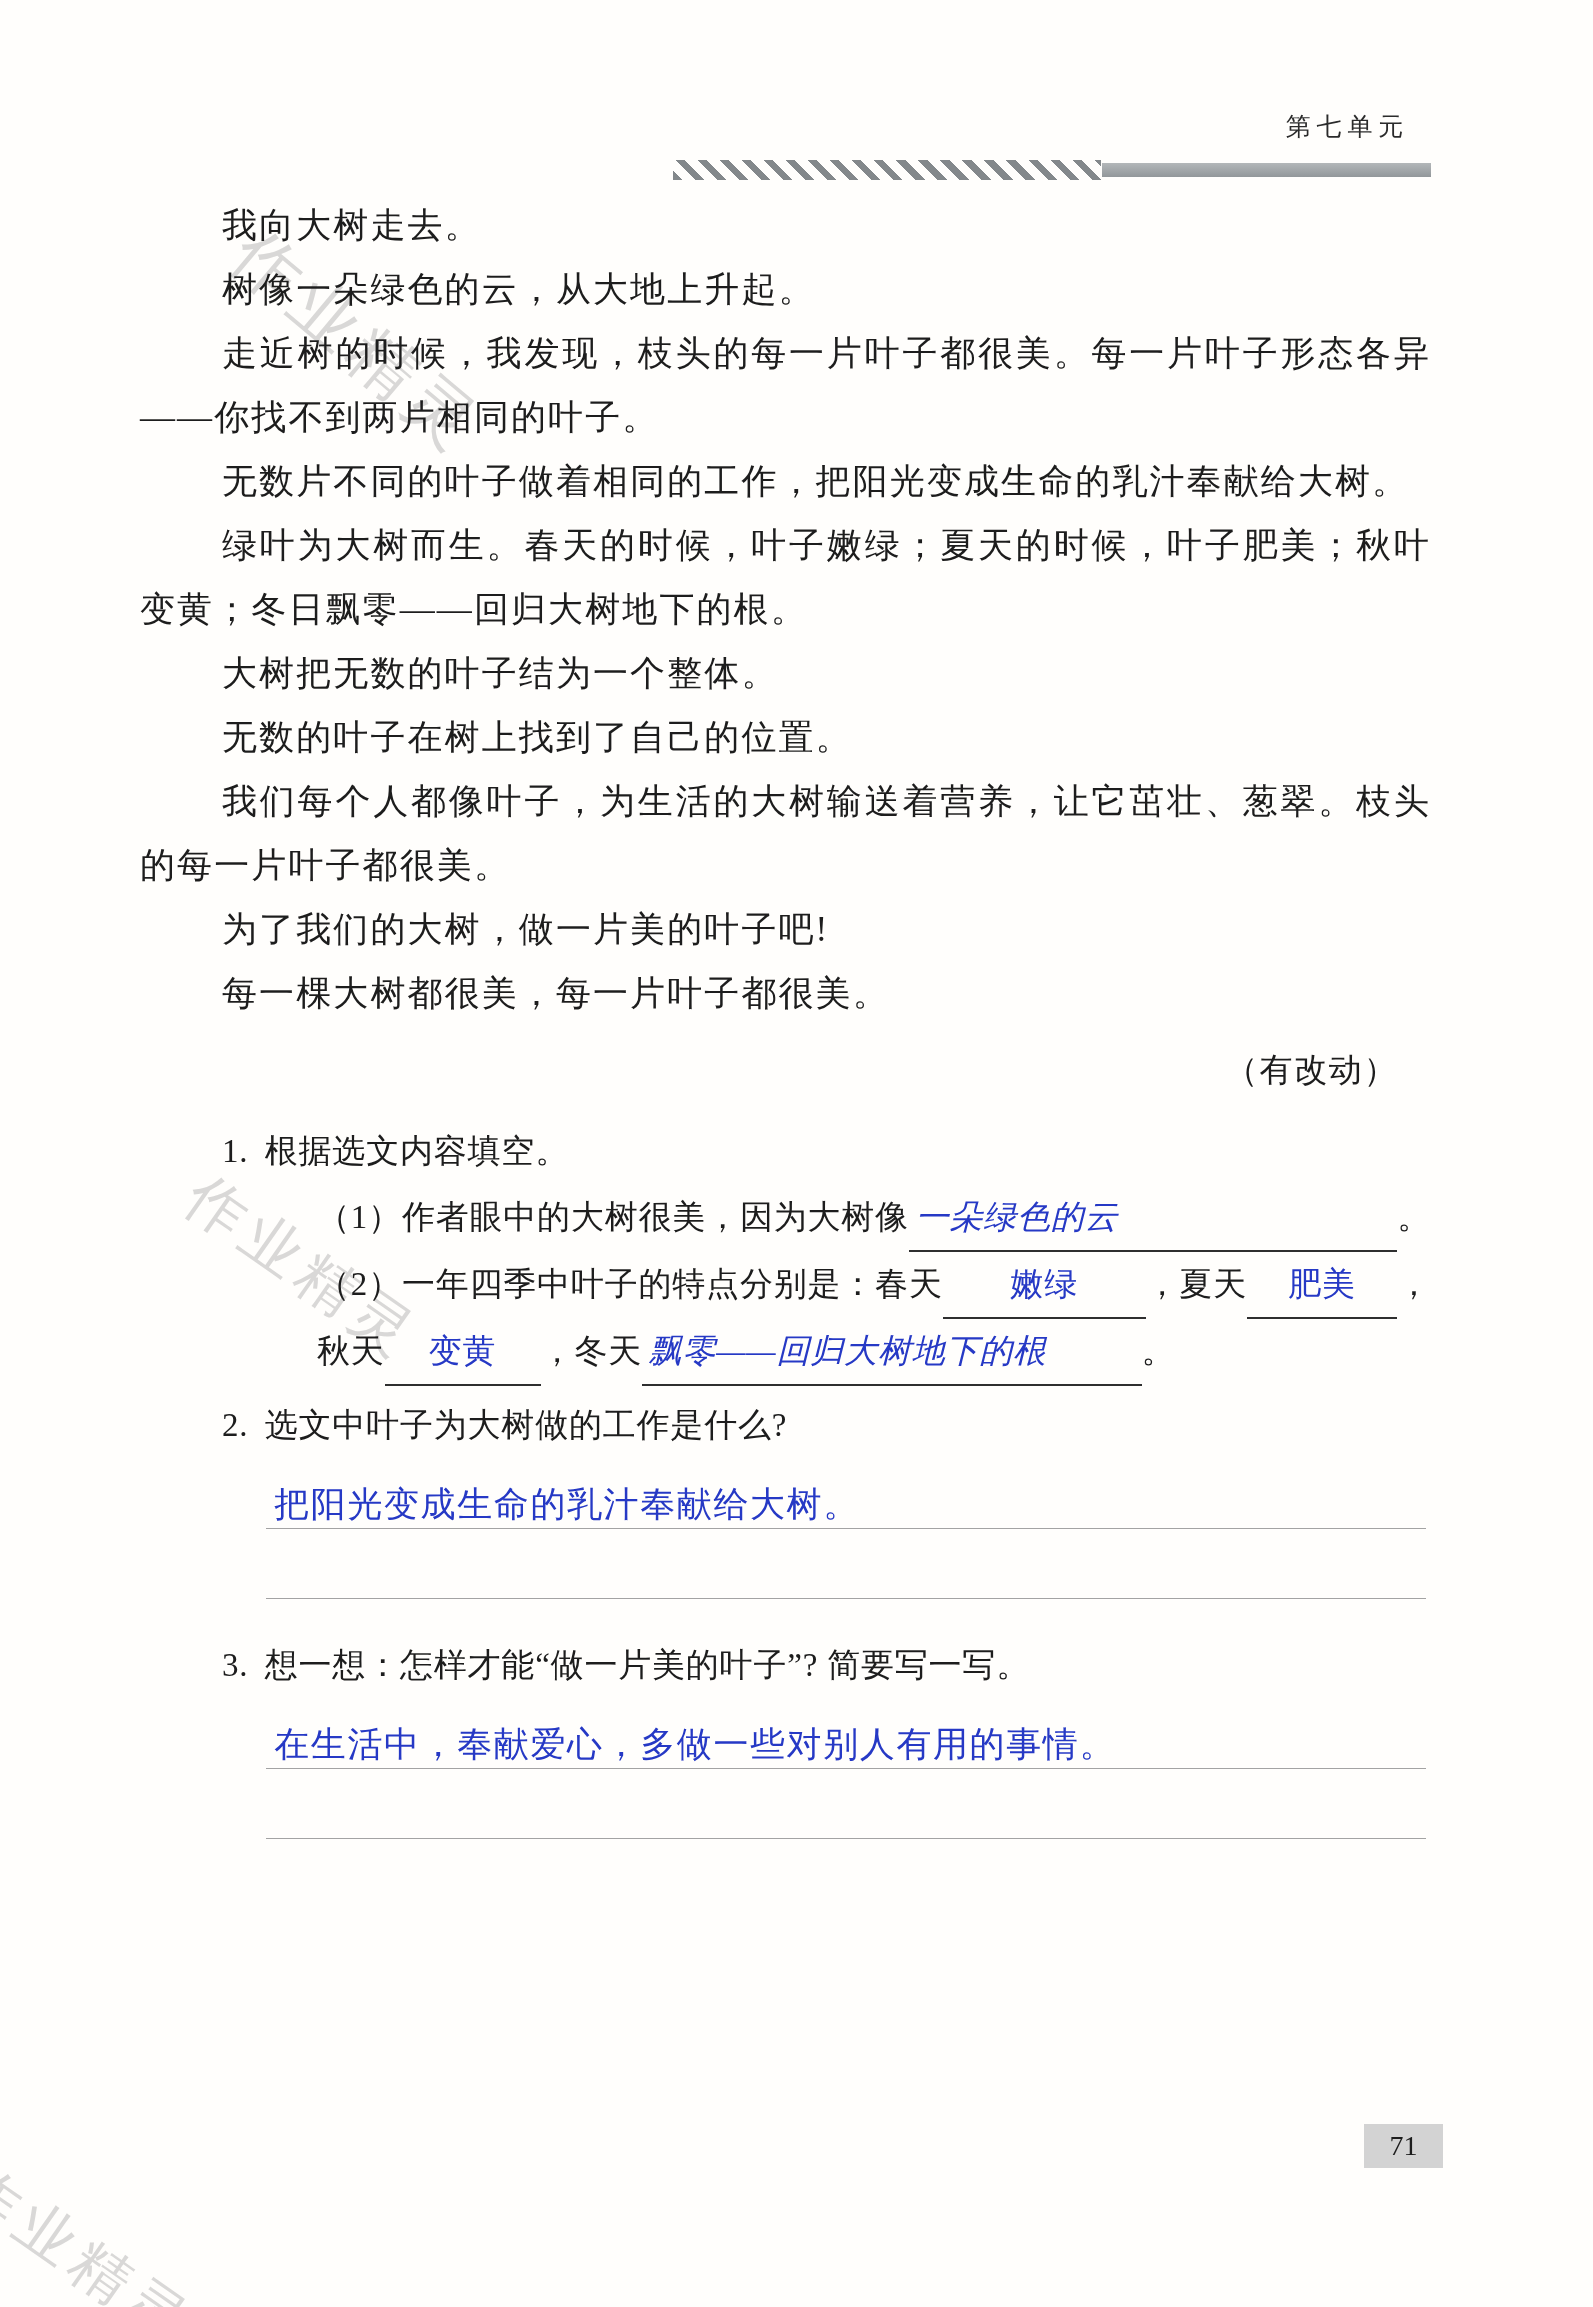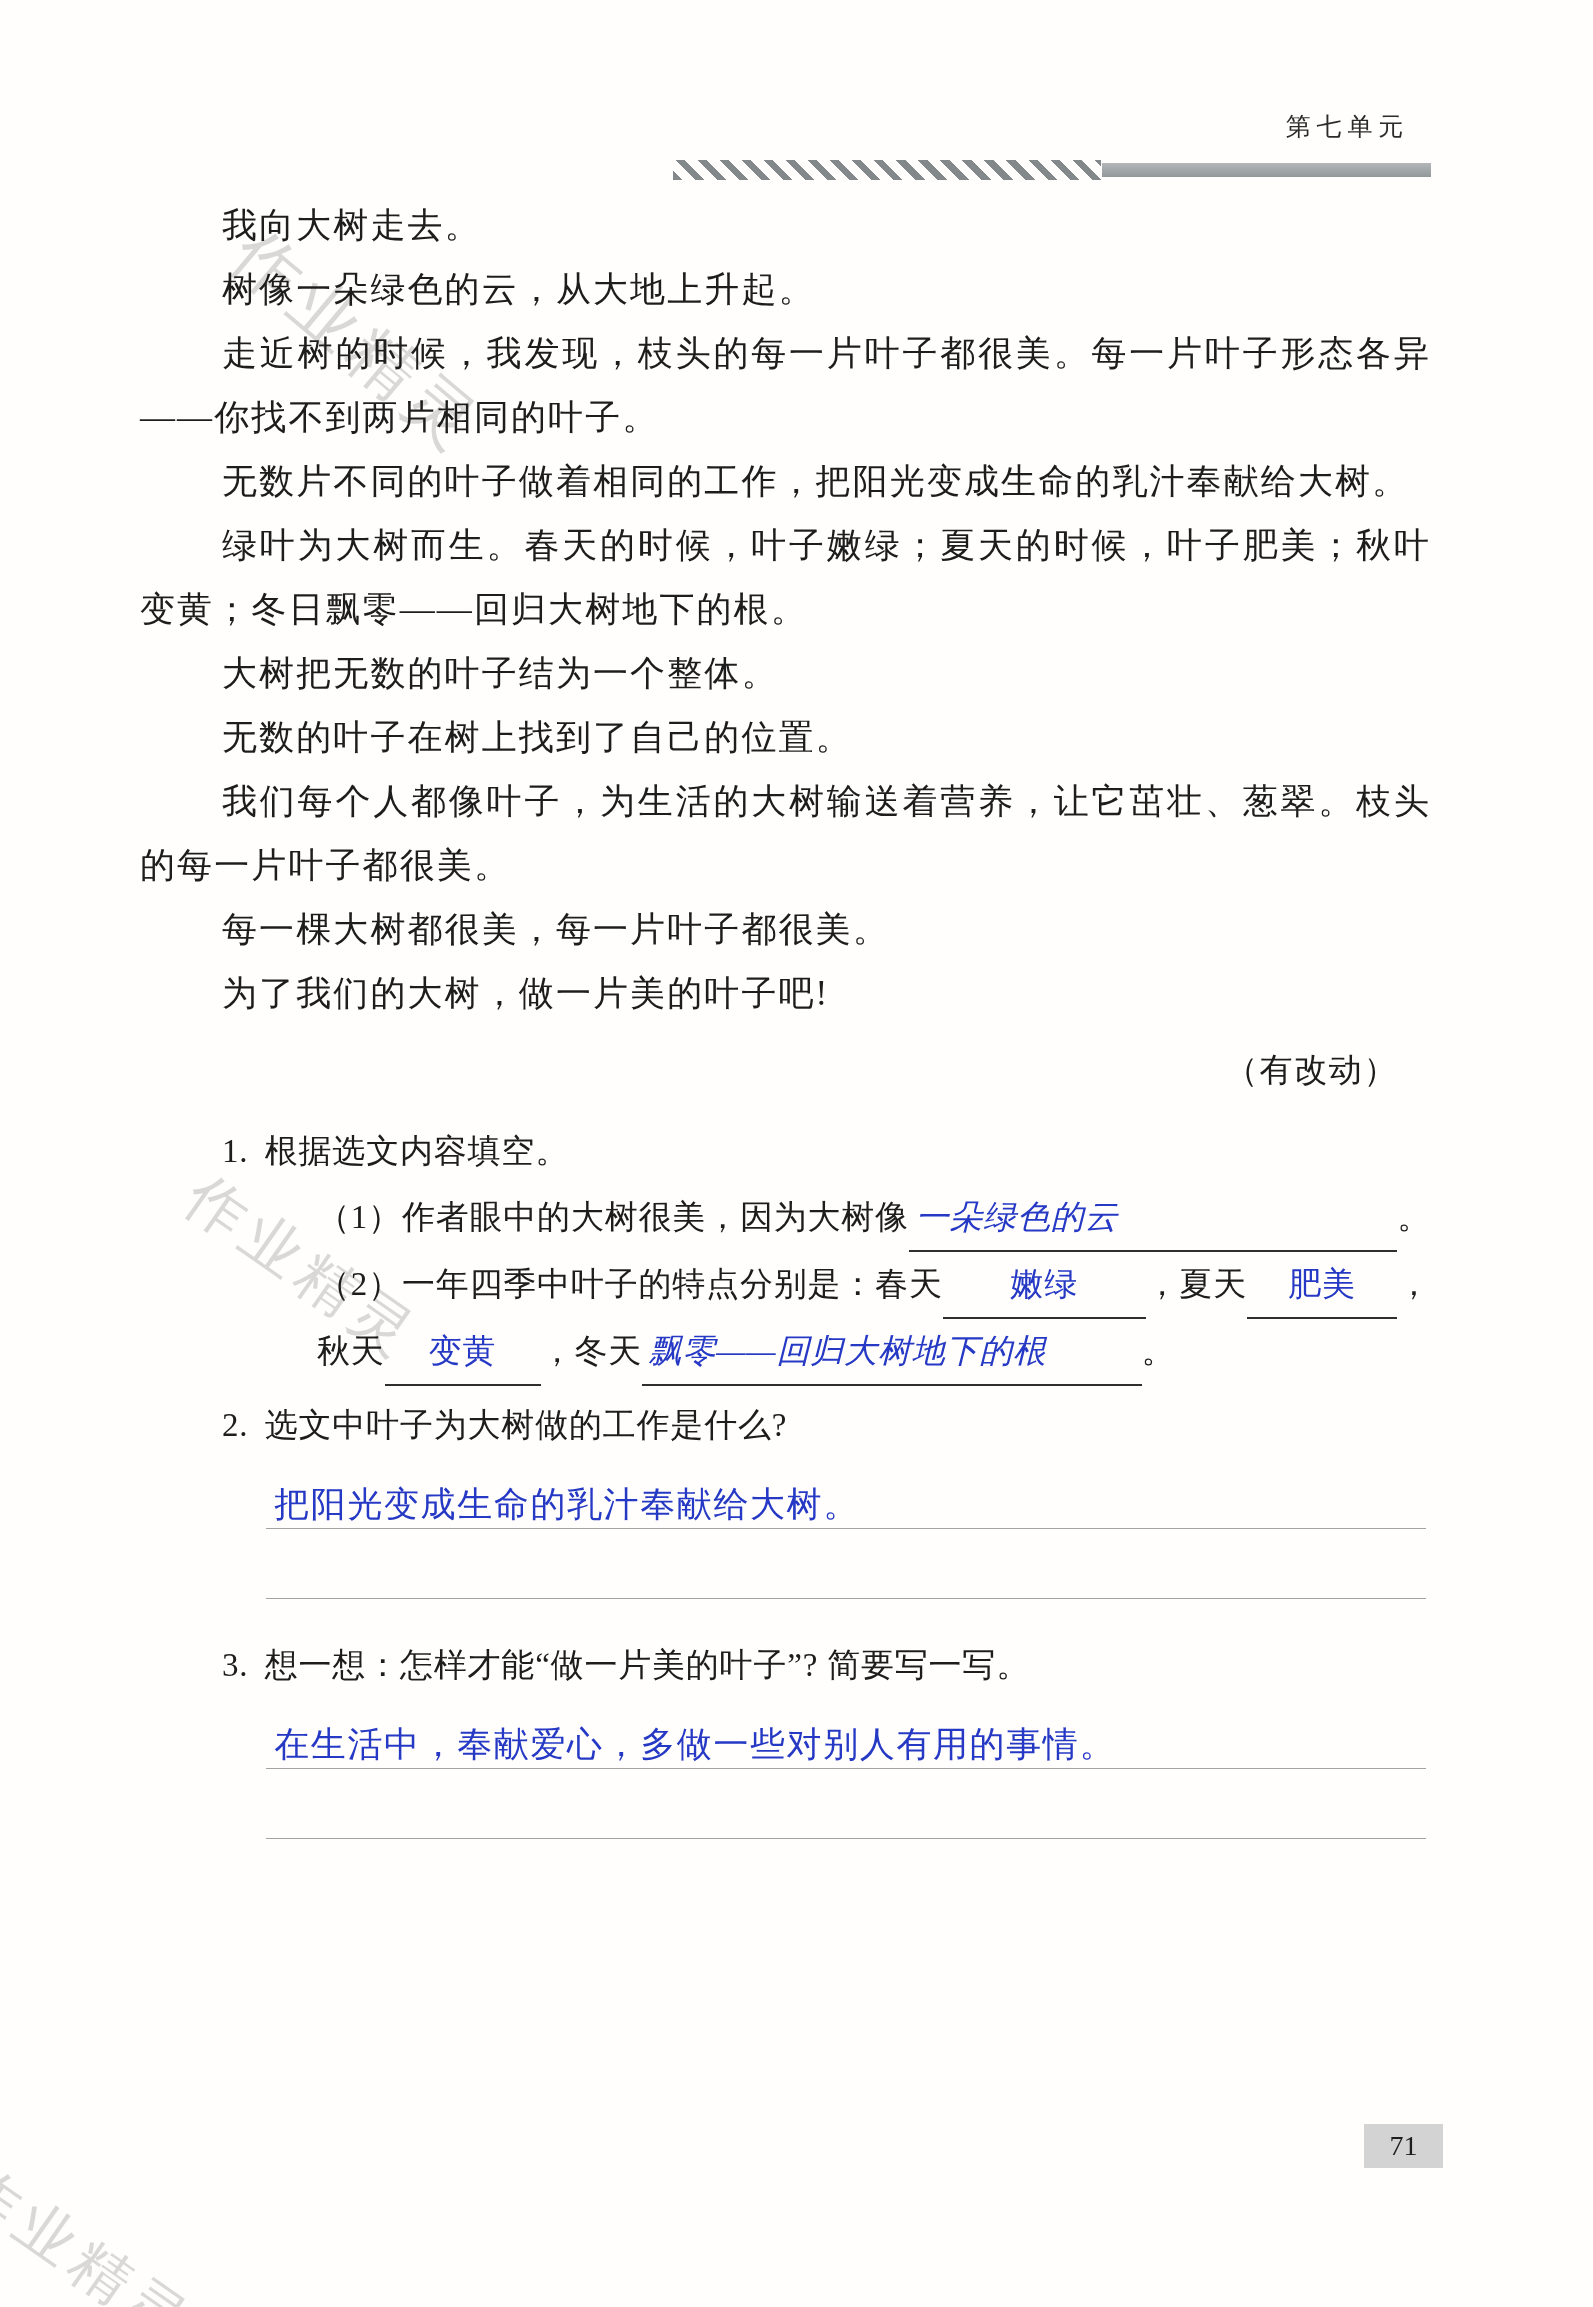--- a/index.html
+++ b/index.html
@@ -115,22 +115,22 @@
 
     <div class="passage">
       <p>我向大树走去。</p>
       <p>树像一朵绿色的云，从大地上升起。</p>
       <p>走近树的时候，我发现，枝头的每一片叶子都很美。每一片叶子形态各异——你找不到两片相同的叶子。</p>
       <p>无数片不同的叶子做着相同的工作，把阳光变成生命的乳汁奉献给大树。</p>
       <p>绿叶为大树而生。春天的时候，叶子嫩绿；夏天的时候，叶子肥美；秋叶变黄；冬日飘零——回归大树地下的根。</p>
       <p>大树把无数的叶子结为一个整体。</p>
       <p>无数的叶子在树上找到了自己的位置。</p>
       <p>我们每个人都像叶子，为生活的大树输送着营养，让它茁壮、葱翠。枝头的每一片叶子都很美。</p>
+      <p>为了我们的大树，做一片美的叶子吧!</p>
       <p>每一棵大树都很美，每一片叶子都很美。</p>
-      <p>为了我们的大树，做一片美的叶子吧!</p>
     </div>
 
     <div class="attribution">（有改动）</div>
 
     <div class="questions">
 
       <div class="q-main">
         <span class="q-num">1.</span>
         <span>根据选文内容填空。</span>
       </div>

